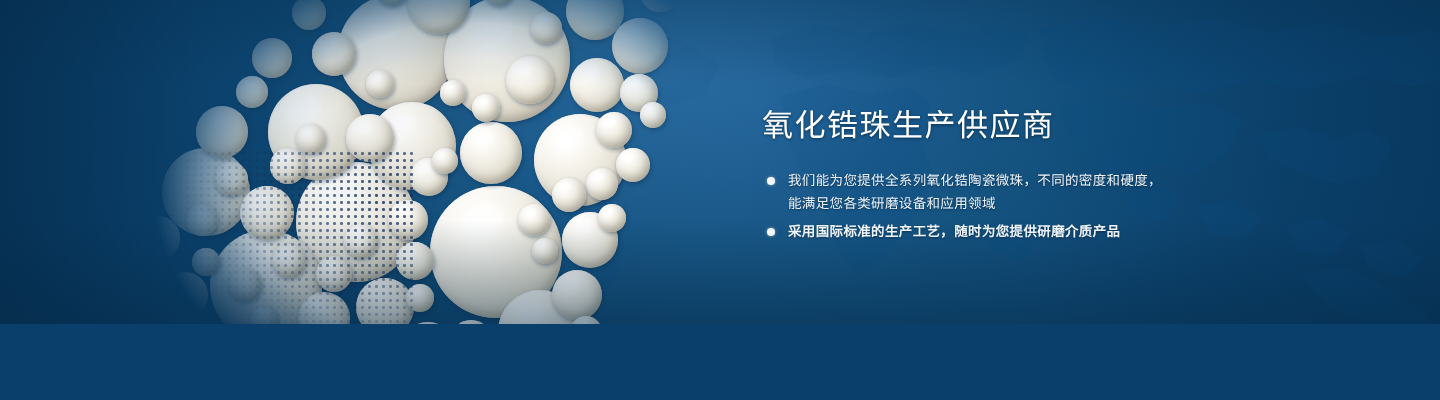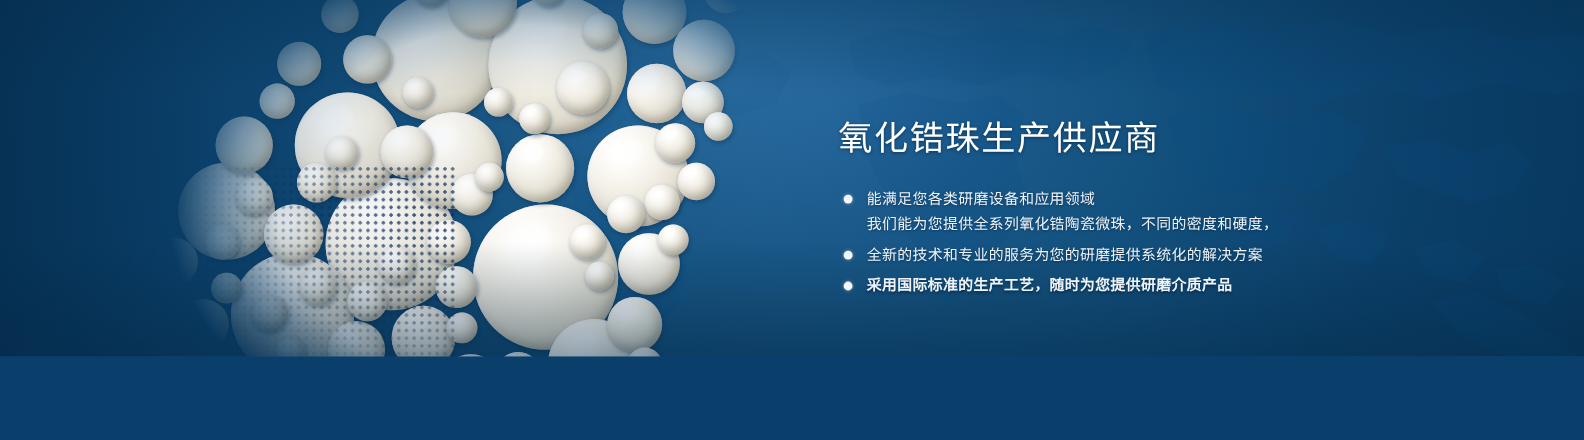--- a/index.html
+++ b/index.html
@@ -246,26 +246,22 @@
 
   <div class="halftone"></div>
   <div class="bg-vignette"></div>
 
   <div class="content">
     <h1 class="headline">氧化锆珠生产供应商</h1>
 
     <ul class="bullets">
       <li class="bullet-item">
         <span class="bullet-dot"></span>
+        <span class="bullet-line">我们能为您提供全系列氧化锆陶瓷微珠，不同的密度和硬度，</span>
         <span class="bullet-line">能满足您各类研磨设备和应用领域</span>
-        <span class="bullet-line">我们能为您提供全系列氧化锆陶瓷微珠，不同的密度和硬度，</span>
-      </li>
-      <li class="bullet-item">
-        <span class="bullet-dot"></span>
-        <span class="bullet-line">全新的技术和专业的服务为您的研磨提供系统化的解决方案</span>
       </li>
       <li class="bullet-item">
         <span class="bullet-dot"></span>
         <span class="bullet-line">采用国际标准的生产工艺，随时为您提供研磨介质产品</span>
       </li>
     </ul>
   </div>
 
 </div>
 

